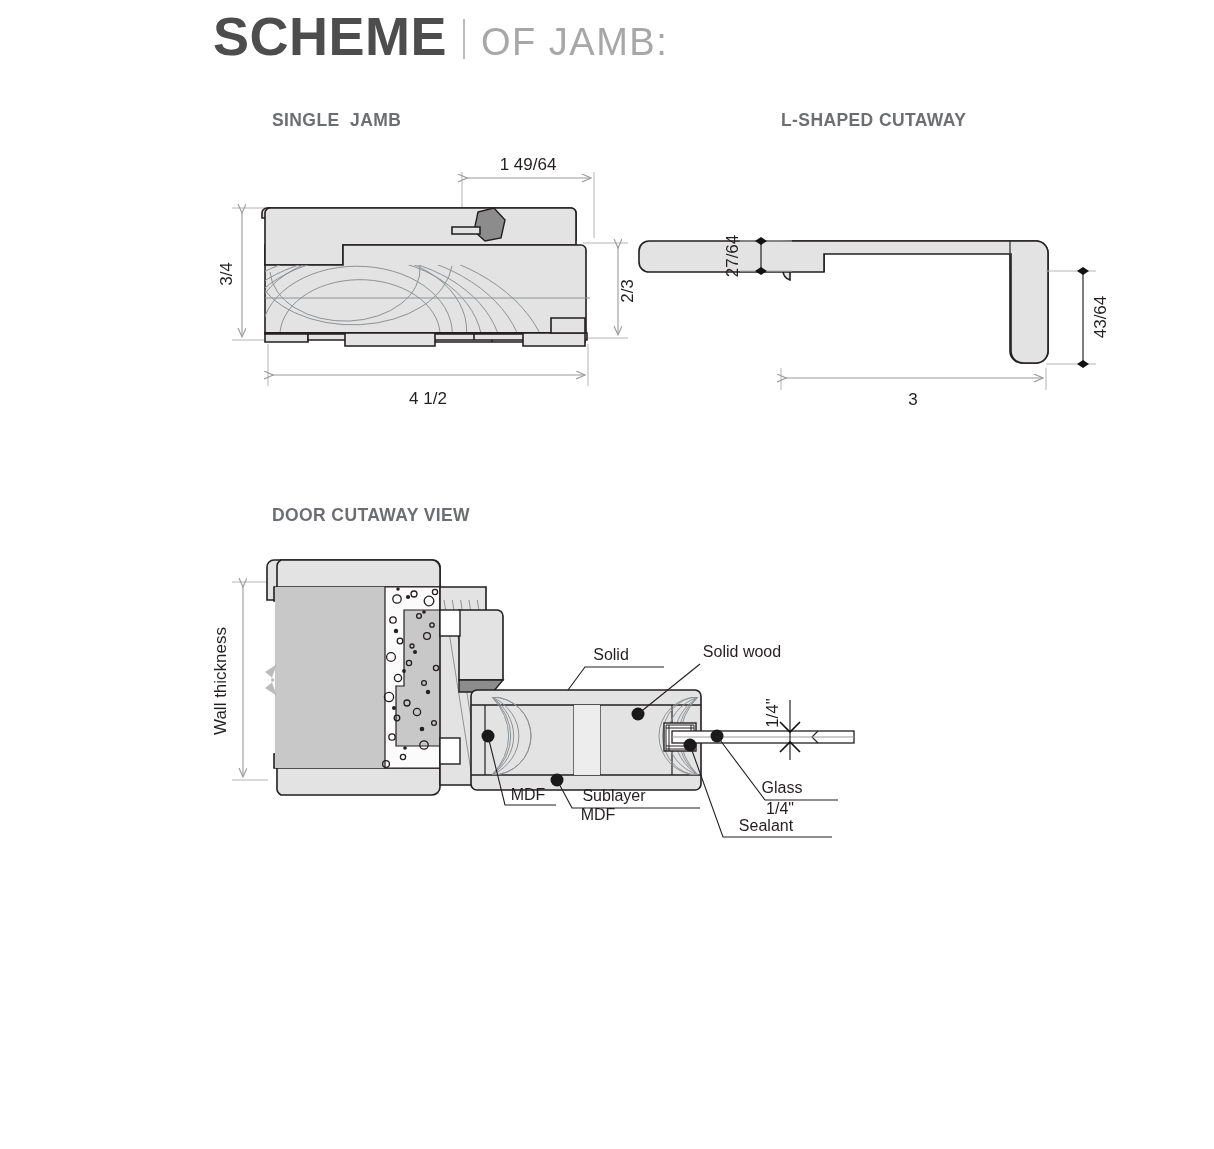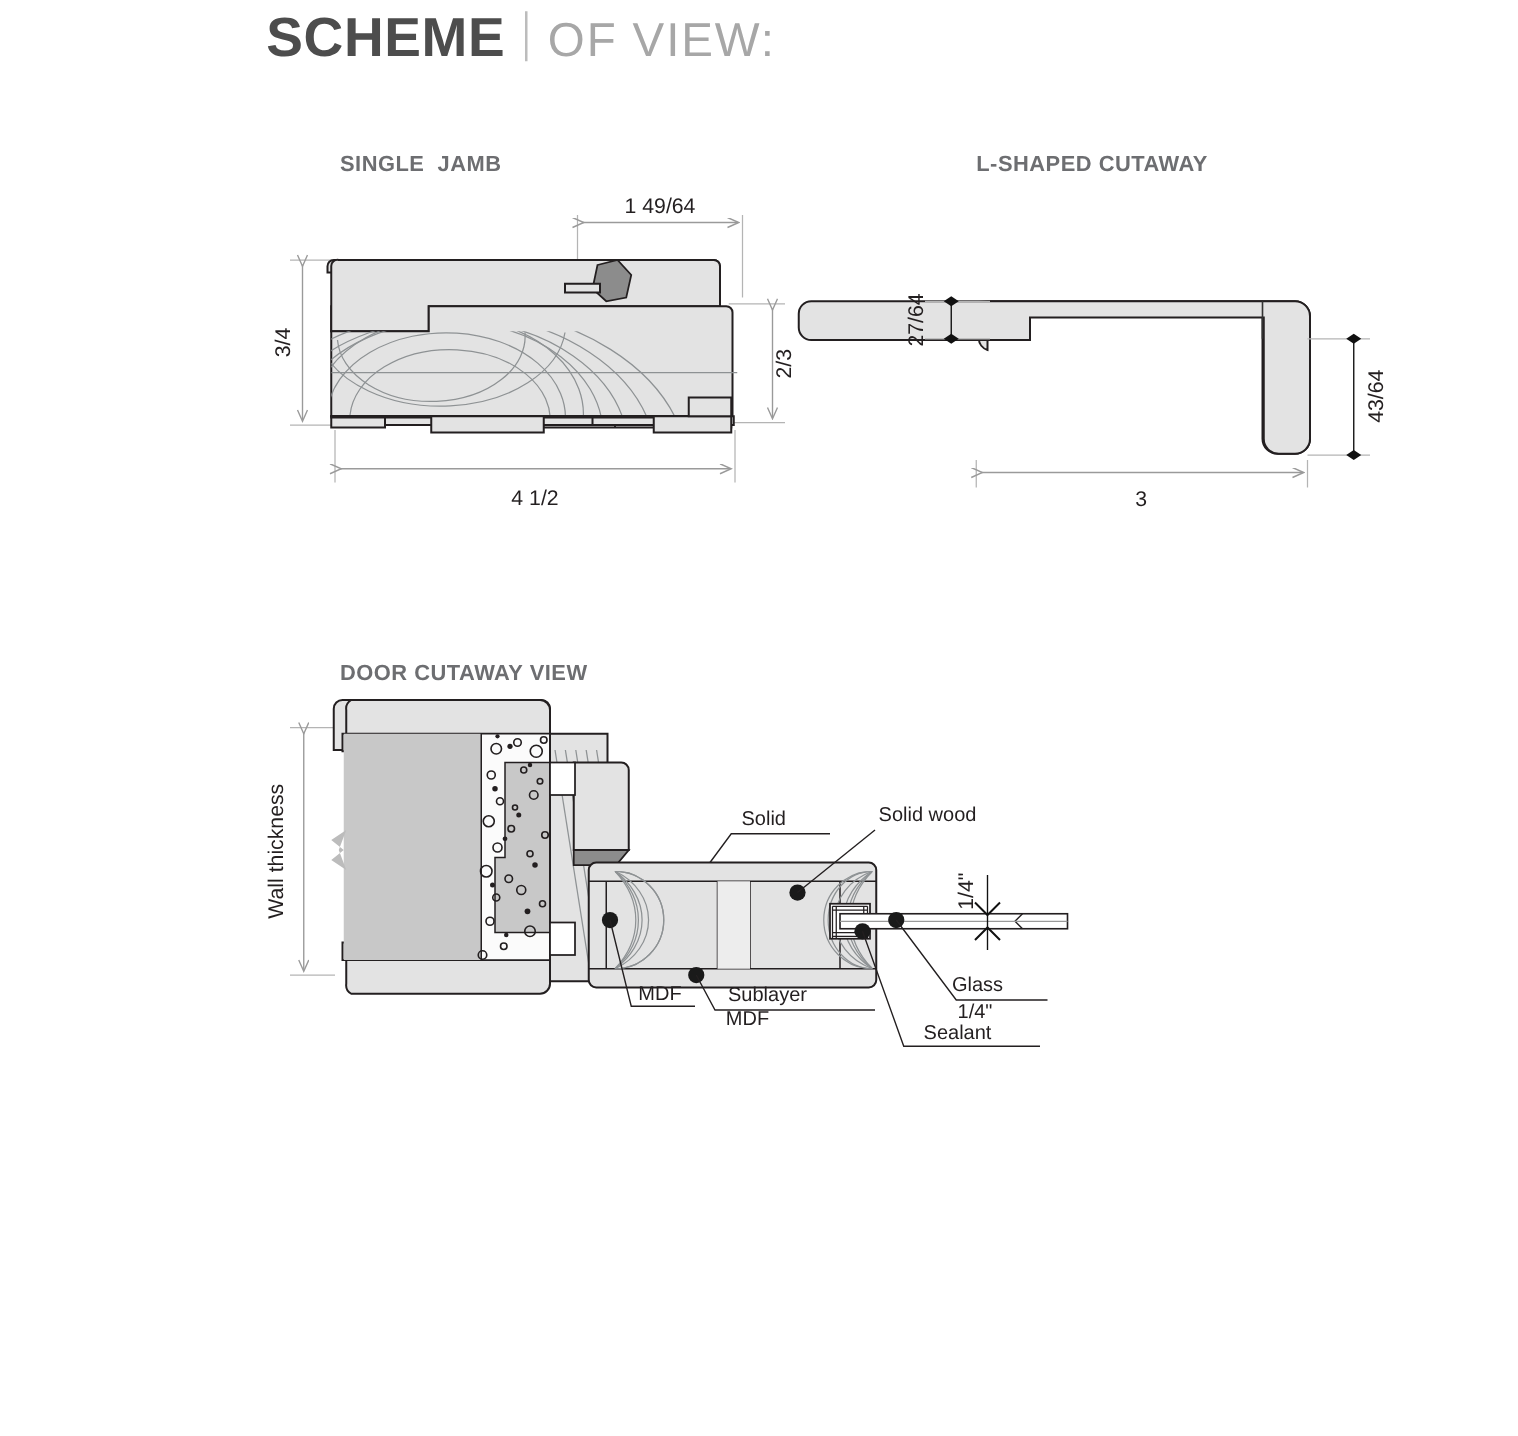--- a/index.html
+++ b/index.html
@@ -5,29 +5,29 @@
   html,body{margin:0;padding:0;background:#ffffff;}
   body{
     width:1214px;height:1149px;position:relative;overflow:hidden;
     font-family:"Liberation Sans","DejaVu Sans",sans-serif;
     color:#58595b;
   }
   .page{position:absolute;left:0;top:0;width:1214px;height:1149px;}
 
   
   .title-wrap{position:absolute;left:213px;top:5px;display:flex;align-items:baseline;gap:0px;}
-  .title-strong{font-size:44px;font-weight:bold;letter-spacing:0.5px;color:#4d4d4d;}
+  .title-strong{font-size:54px;font-weight:bold;letter-spacing:0.5px;color:#4d4d4d;}
   .title-bar{display:inline-block;width:2px;height:40px;background:#bcbcbc;margin:0 16px;position:relative;top:4px;}
   .title-light{font-size:38px;font-weight:300;letter-spacing:1.5px;color:#a7a7a7;}
 
   
-  .sec-head{position:absolute;font-size:17.5px;font-weight:bold;color:#6d6e71;letter-spacing:0.4px;white-space:pre;margin-top:11px;}
+  .sec-head{position:absolute;font-size:17.5px;font-weight:bold;color:#6d6e71;letter-spacing:0.4px;white-space:pre;}
   #head-jamb{left:272px;top:110px;}
   #head-casing{left:781px;top:110px;}
-  #head-cutaway{left:272px;top:517px;}
+  #head-cutaway{left:272px;top:505px;}
 
   
   svg.draw{position:absolute;left:0;top:0;width:1214px;height:1149px;overflow:visible;}
 
   text{font-family:"Liberation Sans","DejaVu Sans",sans-serif;fill:#231f20;}
   .dimtxt{font-size:17px;fill:#231f20;}
   .lbl{font-size:16px;fill:#231f20;}
   .dimline{stroke:#9a9a9a;stroke-width:1.1;fill:none;}
   .extline{stroke:#b4b4b4;stroke-width:1;fill:none;}
   .outline{stroke:#231f20;stroke-width:1.6;fill:#e3e3e3;}
@@ -42,21 +42,21 @@
   .white{fill:#ffffff;stroke:#231f20;stroke-width:1.4;}
 </style>
 </head>
 <body>
 
 <div class="page">
 
   <div class="title-wrap">
     <span class="title-strong">SCHEME</span>
     <span class="title-bar"></span>
-    <span class="title-light">OF VIEW:</span>
+    <span class="title-light">OF JAMB:</span>
   </div>
 
   <div class="sec-head" id="head-jamb">SINGLE  JAMB</div>
   <div class="sec-head" id="head-casing">L-SHAPED CUTAWAY</div>
   <div class="sec-head" id="head-cutaway">DOOR CUTAWAY VIEW</div>
 
   <svg class="draw" viewBox="0 0 1214 1149">
     <defs>
       <marker id="ar" markerWidth="11" markerHeight="11" refX="9" refY="4" orient="auto" markerUnits="userSpaceOnUse">
         <path d="M1,0 L10,4 L1,8" fill="none" stroke="#9a9a9a" stroke-width="1.1"></path>

